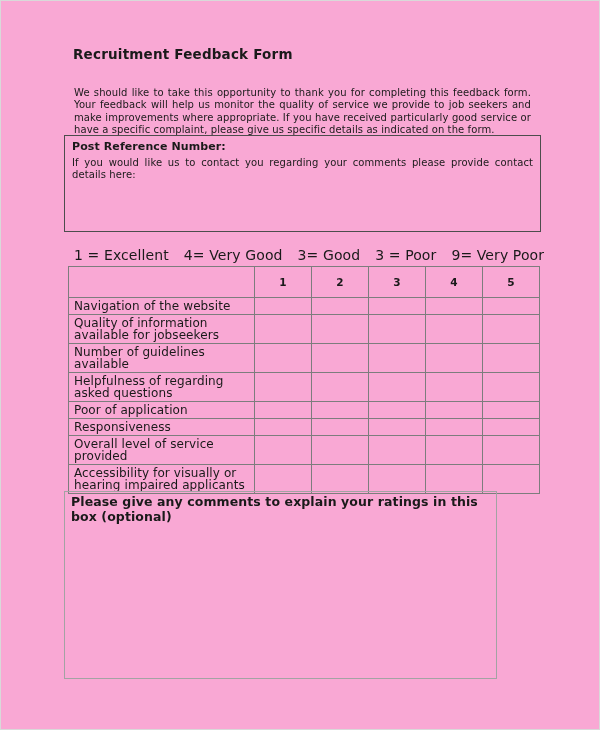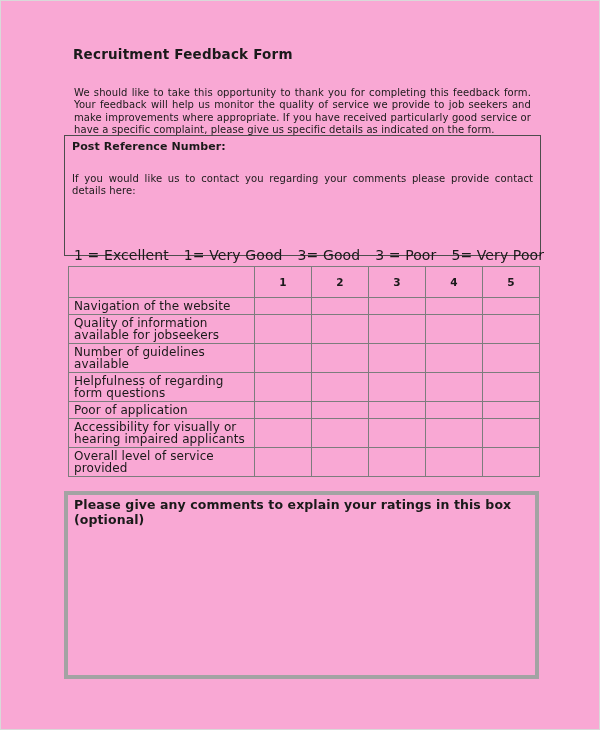--- a/index.html
+++ b/index.html
@@ -21,29 +21,29 @@
     font-size: 13.5px; font-weight: bold; letter-spacing: 0.2px;
   }
   .intro {
     position: absolute; left: 73px; top: 72px; width: 457px;
     font-size: 10px; line-height: 12.4px; text-align: justify;
     letter-spacing: 0.1px;
     margin-top: 14px;
   }
   .post-box {
     position: absolute; left: 63px; top: 134px;
-    width: 477px; height: 121px;
+    width: 477px; height: 97px;
     border: 1px solid #4d4d4d;
     padding: 4px 7px;
   }
   .post-box-heading {
     font-size: 11px; font-weight: bold; letter-spacing: 0.1px;
   }
   .post-box-instruction {
-    margin-top: 20px; font-size: 10px; line-height: 12.4px;
+    margin-top: 4px; font-size: 10px; line-height: 12.4px;
     text-align: justify; letter-spacing: 0.1px;
   }
   .contact-area { width: 100%; height: 46px; }
   .legend {
     position: absolute; left: 73px; top: 246px;
     display: flex; gap: 15px;
     font-size: 14px; letter-spacing: 0.1px; white-space: pre;
   }
   table.rating {
     position: absolute; left: 67px; top: 265px;
@@ -64,22 +64,22 @@
     text-align: center; vertical-align: middle;
   }
   td.lbl {
     padding: 2px 4px 2px 5px; vertical-align: middle;
     letter-spacing: 0.1px;
   }
   td.rc { height: 16px; }
   tr.tall td.rc { height: 28px; }
   .comments-box {
     position: absolute; left: 63px; top: 490px;
-    width: 475px; height: 188px;
-    border: 4px solid #a3a3a3;
+    width: 433px; height: 188px;
+    border: 1px solid #a3a3a3;
     padding: 2px 6px;
   }
   .comments-heading {
     font-size: 12.5px; font-weight: bold; letter-spacing: 0.1px;
   }
   .comments-area { width: 100%; height: 160px; }
 </style>
 </head>
 <body>
 
@@ -90,24 +90,24 @@
   <div class="intro">We should like to take this opportunity to thank you for completing this feedback form. Your feedback will help us monitor the quality of service we provide to job seekers and make improvements where appropriate. If you have received particularly good service or have a specific complaint, please give us specific details as indicated on the form.</div>
 
   <div class="post-box">
     <div class="post-box-heading">Post Reference Number:</div>
     <div class="post-box-instruction">If you would like us to contact you regarding your comments please provide contact details here:</div>
     <div class="contact-area"></div>
   </div>
 
   <div class="legend">
     <span>1 = Excellent</span>
-    <span>1= Very Good</span>
+    <span>4= Very Good</span>
     <span>3= Good</span>
     <span>3 = Poor</span>
-    <span>5= Very Poor</span>
+    <span>9= Very Poor</span>
   </div>
 
   <table class="rating">
     <colgroup>
       <col class="c-label">
       <col class="c-rate">
         <col class="c-rate">
         <col class="c-rate">
         <col class="c-rate">
         <col class="c-rate">
@@ -150,54 +150,65 @@
       </td>
       <td class="rc"></td>
       <td class="rc"></td>
       <td class="rc"></td>
       <td class="rc"></td>
       <td class="rc"></td>
     </tr>
     <tr class="tall">
       <td class="lbl">
         <div>Helpfulness of regarding</div>
-            <div>form questions</div>
+            <div>asked questions</div>
       </td>
       <td class="rc"></td>
       <td class="rc"></td>
       <td class="rc"></td>
       <td class="rc"></td>
       <td class="rc"></td>
     </tr>
     <tr>
       <td class="lbl">
         <div>Poor of application</div>
             <div></div>
+      </td>
+      <td class="rc"></td>
+      <td class="rc"></td>
+      <td class="rc"></td>
+      <td class="rc"></td>
+      <td class="rc"></td>
+    </tr>
+    <tr>
+      <td class="lbl">
+        <div>Responsiveness</div>
+            <div></div>
+      </td>
+      <td class="rc"></td>
+      <td class="rc"></td>
+      <td class="rc"></td>
+      <td class="rc"></td>
+      <td class="rc"></td>
+    </tr>
+    <tr class="tall">
+      <td class="lbl">
+        <div>Overall level of service</div>
+            <div>provided</div>
       </td>
       <td class="rc"></td>
       <td class="rc"></td>
       <td class="rc"></td>
       <td class="rc"></td>
       <td class="rc"></td>
     </tr>
     <tr class="tall">
       <td class="lbl">
         <div>Accessibility for visually or</div>
             <div>hearing impaired applicants</div>
-      </td>
-      <td class="rc"></td>
-      <td class="rc"></td>
-      <td class="rc"></td>
-      <td class="rc"></td>
-      <td class="rc"></td>
-    </tr>
-    <tr class="tall">
-      <td class="lbl">
-        <div>Overall level of service</div>
-            <div>provided</div>
       </td>
       <td class="rc"></td>
       <td class="rc"></td>
       <td class="rc"></td>
       <td class="rc"></td>
       <td class="rc"></td>
     </tr>
   </tbody>
     </table>
 

